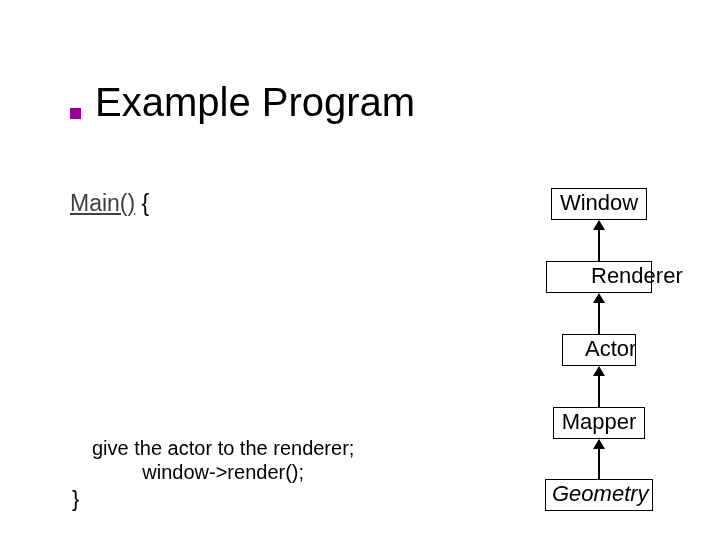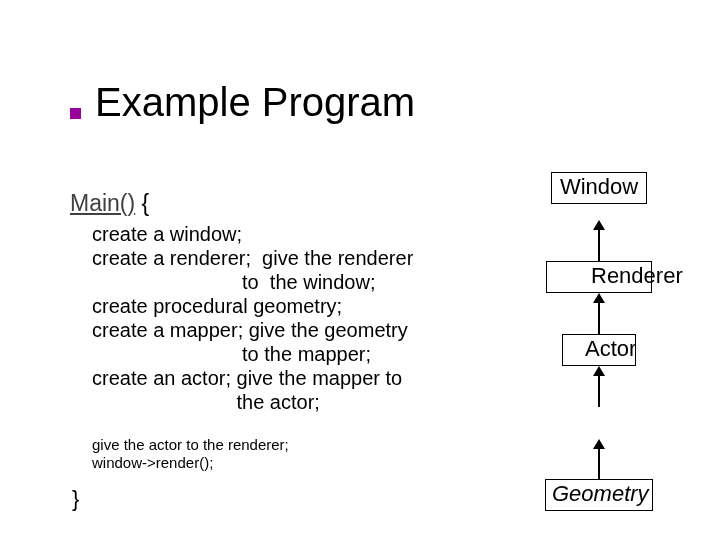--- a/index.html
+++ b/index.html
@@ -49,23 +49,24 @@
     left: 92px;
     top: 222px;
     font-size: 20px;
     line-height: 1.2;
     white-space: pre;
   }
   .code-block2 {
     position: absolute;
     left: 92px;
     top: 436px;
-    font-size: 15px;
+    font-size: 20px;
     line-height: 1.2;
     white-space: pre;
+    text-align: center;
   }
   .close-brace {
     position: absolute;
     left: 72px;
     top: 486px;
     font-size: 22px;
   }
   
   .box {
     position: absolute;
@@ -82,21 +83,21 @@
     background: #000;
   }
   .arrow-head {
     position: absolute;
     width: 0;
     height: 0;
     border-left: 6px solid transparent;
     border-right: 6px solid transparent;
     border-bottom: 10px solid #000;
   }
-  .b-window   { left: 551px; top: 172px; width: 96px; }
+  .b-window   { left: 551px; top: 188px; width: 96px; }
   .b-renderer { left: 546px; top: 261px; width: 106px; padding-left: 44px; }
   .b-actor    { left: 562px; top: 334px; width: 74px; padding-left: 22px; }
   .b-mapper   { left: 553px; top: 407px; width: 92px; }
   .b-geometry { left: 545px; top: 479px; width: 108px; font-style: italic; }
   .a1-head { left: 593px; top: 220px; }
   .a1-stem { left: 598px; top: 230px; height: 31px; }
   .a2-head { left: 593px; top: 293px; }
   .a2-stem { left: 598px; top: 303px; height: 31px; }
   .a3-head { left: 593px; top: 366px; }
   .a3-stem { left: 598px; top: 376px; height: 31px; }
@@ -108,38 +109,31 @@
 
 <div class="slide">
 
   <div class="title-bullet"></div>
   <div class="title">Example Program</div>
 
   <div class="main-decl">
     <span class="main-link">Main()</span><span> {</span>
   </div>
 
-  <div class="code-block">create a window;
-create a renderer;  give the renderer
-                           to  the window;
-create procedural geometry;
-create a mapper; give the geometry
-                           to the mapper;
-create an actor; give the mapper to
-                          the actor;</div>
   <div class="code-block2">give the actor to the renderer;
 window-&gt;render();</div>
   <div class="close-brace">}</div>
 
   <div class="box b-window">Window</div>
   <div class="arrow-head a1-head"></div>
   <div class="arrow-stem a1-stem"></div>
   <div class="box b-renderer">Renderer</div>
   <div class="arrow-head a2-head"></div>
   <div class="arrow-stem a2-stem"></div>
   <div class="box b-actor">Actor</div>
   <div class="arrow-head a3-head"></div>
   <div class="arrow-stem a3-stem"></div>
+  <div class="box b-mapper">Mapper</div>
   <div class="arrow-head a4-head"></div>
   <div class="arrow-stem a4-stem"></div>
   <div class="box b-geometry">Geometry</div>
 
 </div>
 
 </body></html>

